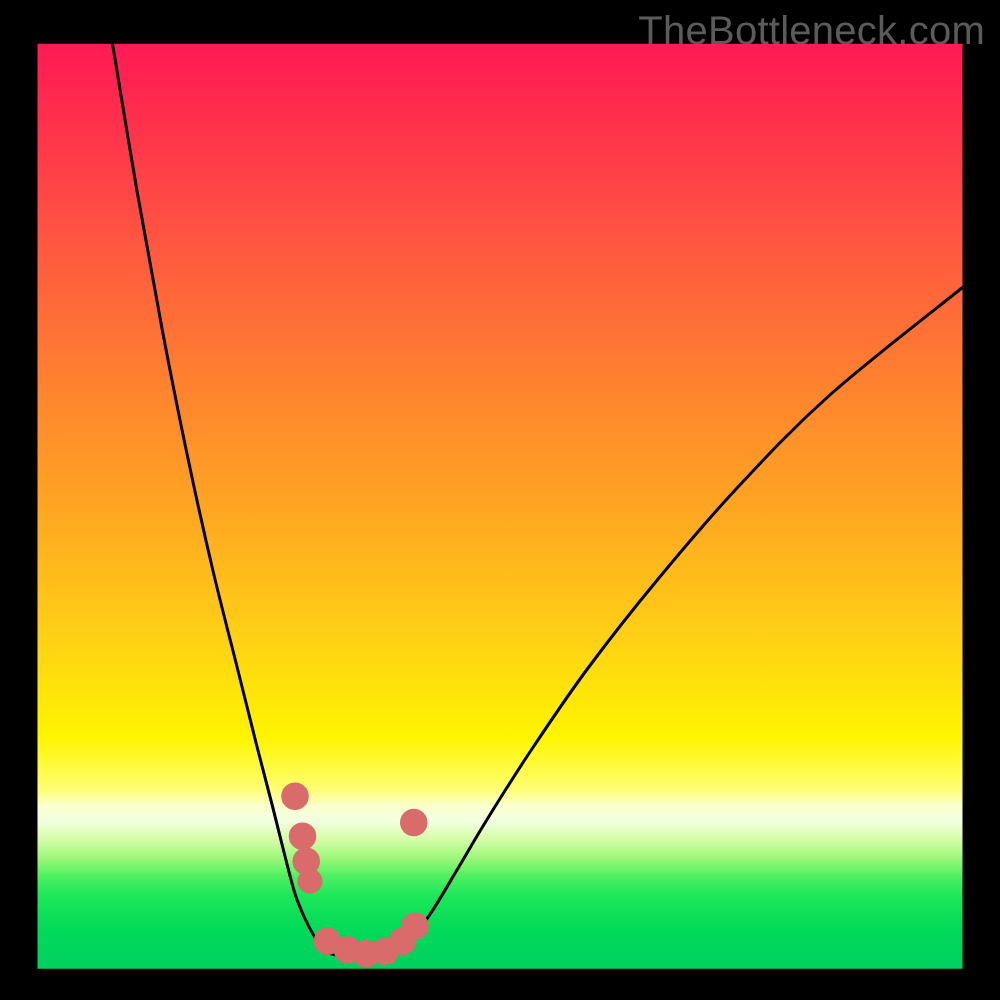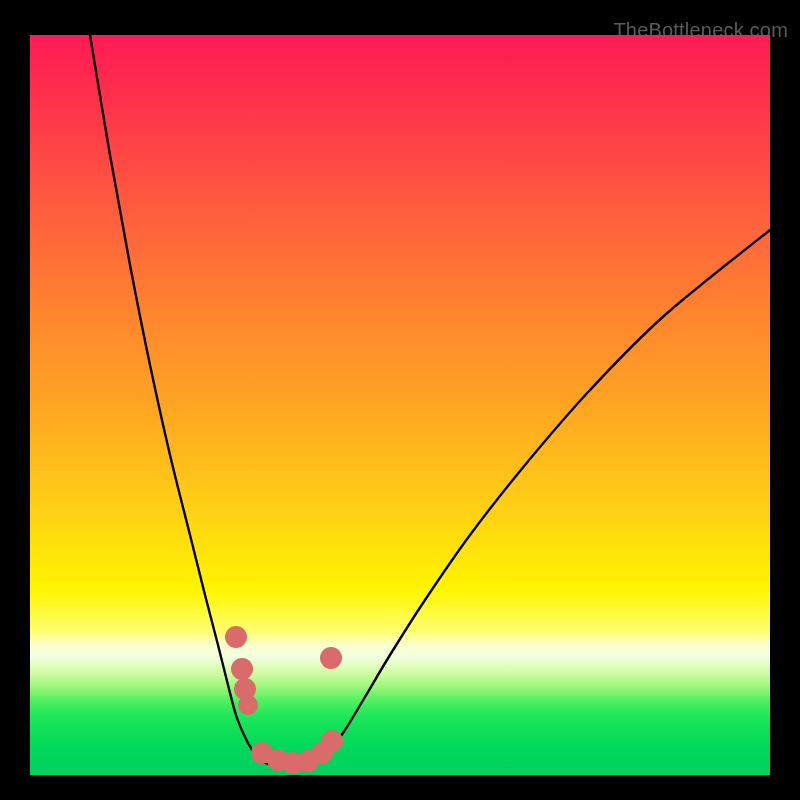--- a/index.html
+++ b/index.html
@@ -42,24 +42,24 @@
       #9ef87a 88%,
       #4ef060 90%,
       #1ee85a 92%,
       #0fe058 94%,
       #00d95a 96%,
       #00d060 100%
     );
   }
   .watermark {
     position: absolute;
-    top: 19px;
+    top: 6px;
     right: 12px;
     color: #5b5b5b;
-    font-size: 20px;
+    font-size: 32px;
     font-weight: 400;
     letter-spacing: 0.2px;
     user-select: none;
   }
   svg.curve {
     position: absolute;
     left: 0;
     top: 0;
     width: 740px;
     height: 740px;

